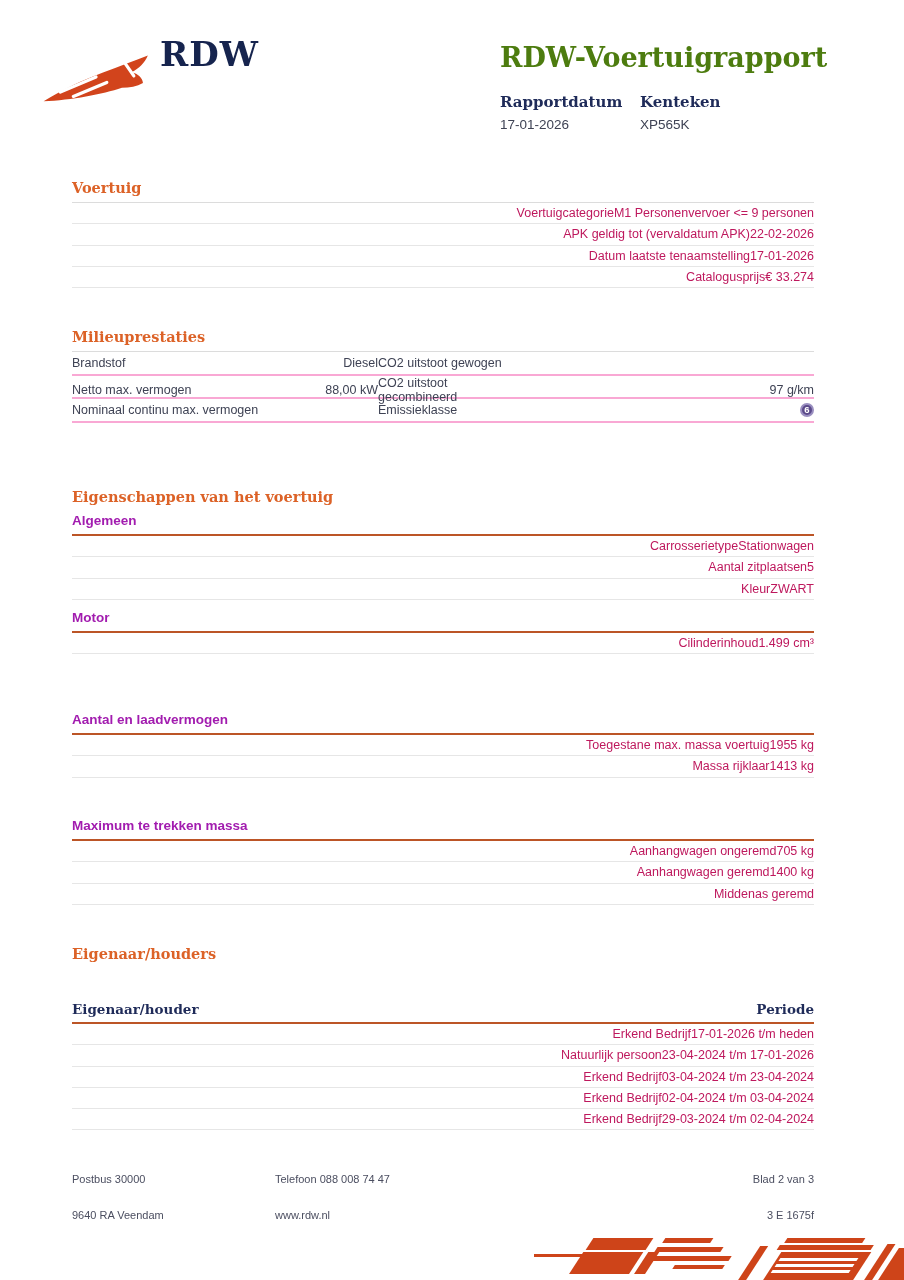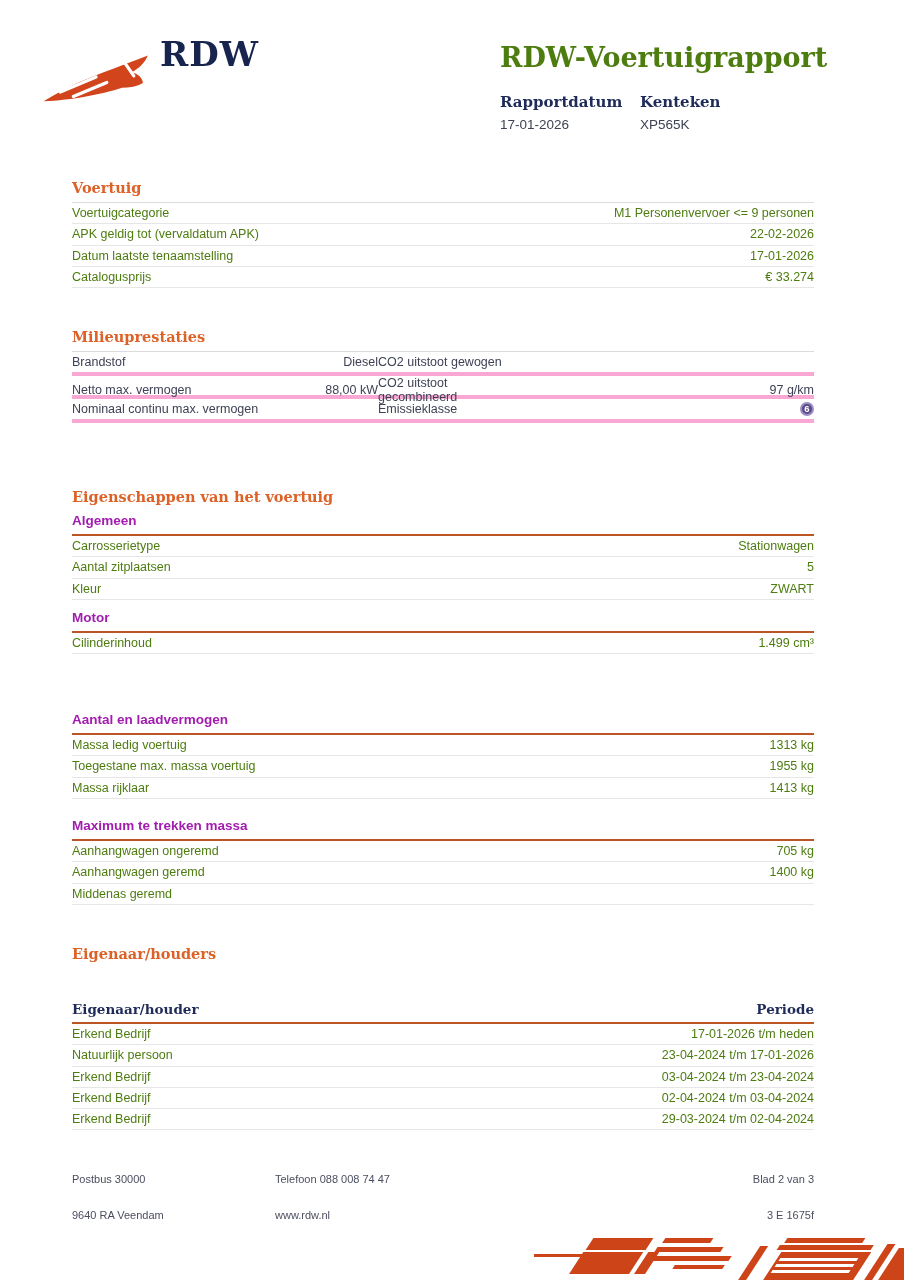--- a/index.html
+++ b/index.html
@@ -40,32 +40,32 @@
     font-size:14.5px; color:#dc6227;
     padding-bottom:6px;
   }
   .sec-heading.lined { border-bottom:1px solid #dcdcdc; }
   .sub-heading {
     font-weight:bold; font-size:13.5px; color:#a21caf;
     padding:6px 0 6px 0;
     border-bottom:2px solid #bc5526;
   }
   .row {
-    display:flex; justify-content:space-between; align-items:center;
+    display:flex; justify-content:flex-end; align-items:center;
     height:21.3px; border-bottom:1px solid #e6e6e6;
-    font-size:12.5px; color:#4d7c0f;
+    font-size:12.5px; color:#be185d;
   }
   .row .val { text-align:right; white-space:nowrap; }
 
   
   .env-row {
     display:grid;
     grid-template-columns:200px 106px 142px 160px 134px;
     align-items:center;
-    height:23.5px; border-bottom:4px solid #f9a8d4;
+    height:23.5px; border-bottom:2px solid #f9a8d4;
     font-size:12.5px;
   }
   .env-row .c2 { text-align:right; }
   .env-row .c4 { display:flex; justify-content:flex-end; align-items:center; gap:4px; }
   .badge {
     display:inline-flex; align-items:center; justify-content:center;
     width:14px; height:14px; border-radius:50%;
     background:#5b4a8a; border:2px solid #9a8fc0;
     color:#ffffff; font-size:9.5px; font-weight:bold; line-height:1;
   }
@@ -208,24 +208,20 @@
       <span class="lbl">Cilinderinhoud</span>
       <span class="val">1.499 cm³</span>
     </div>
     </div>
 </div>
 
 <div class="section" style="top:712px">
   <div class="sub-heading" style="padding-top:0">Aantal en laadvermogen</div>
   <div>
 
-  <div class="row">
-      <span class="lbl">Massa ledig voertuig</span>
-      <span class="val">1313 kg</span>
-    </div>
       <div class="row">
       <span class="lbl">Toegestane max. massa voertuig</span>
       <span class="val">1955 kg</span>
     </div>
       <div class="row">
       <span class="lbl">Massa rijklaar</span>
       <span class="val">1413 kg</span>
     </div>
     </div>
 </div>

